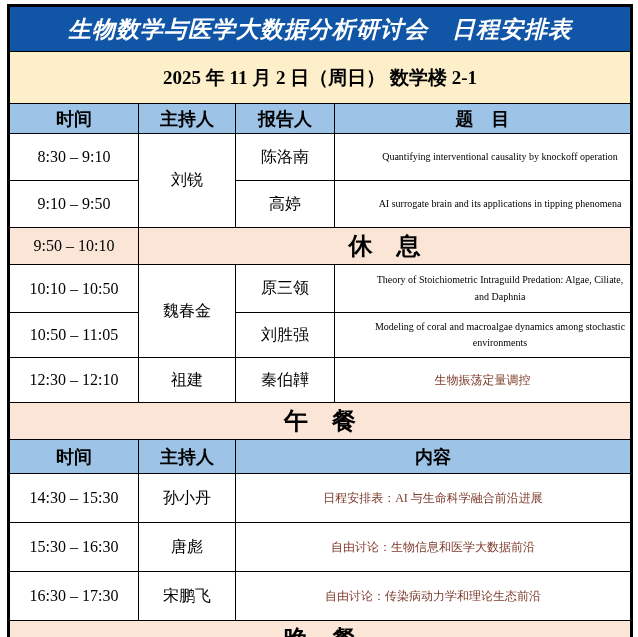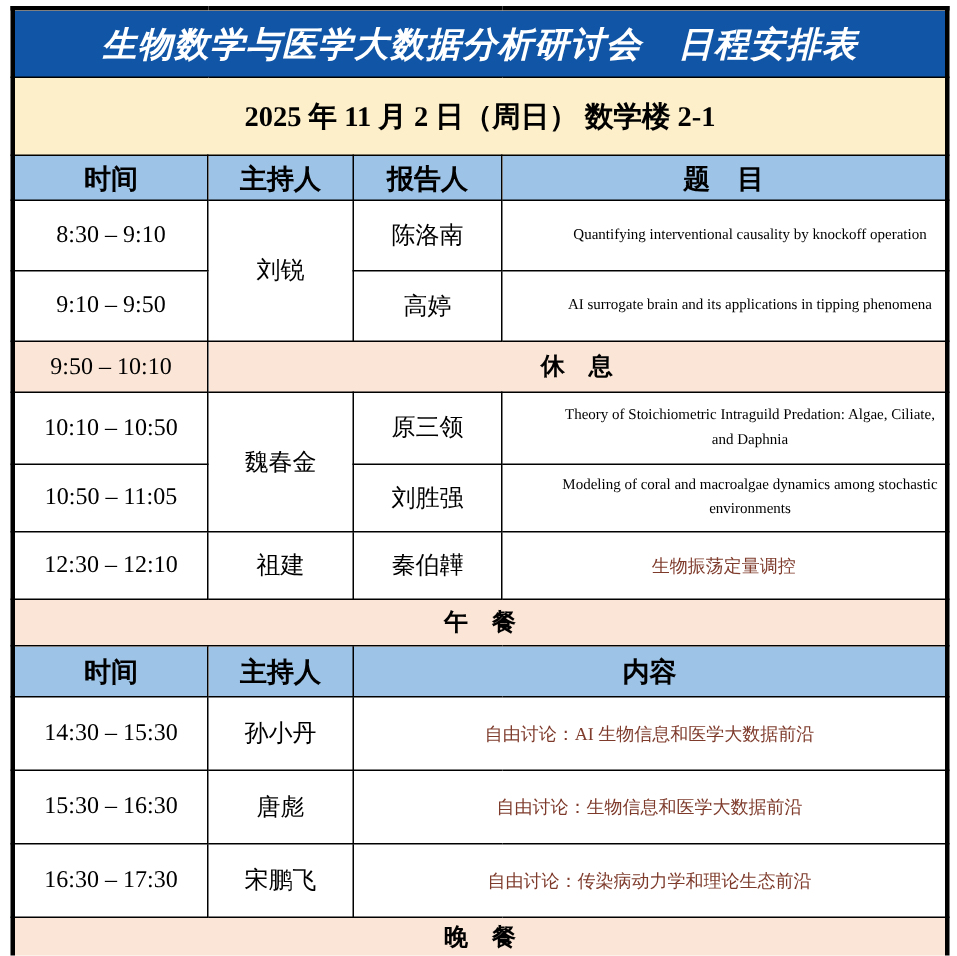--- a/index.html
+++ b/index.html
@@ -29,21 +29,21 @@
     background:var(--date-bg); font-weight:bold; font-size:19px; height:52px;
   }
   .c-head{
     background:var(--header-bg); font-weight:bold; font-size:18px; height:30px;
   }
   .c-time{font-size:16px;}
   .c-name{font-size:16px;}
   .c-topic{font-size:10px; line-height:1.65;padding-left:39px;}
   .c-accent{color:var(--accent-text); font-size:12px;}
   .c-meal{
-    background:var(--meal-bg); font-weight:bold; font-size:16px; height:31px;
+    background:var(--meal-bg); font-weight:bold; font-size:24px; height:31px;
   }
   .h47{height:47px;} .h48{height:48px;} .h45{height:45px;}
   .h31{height:34px;} .h49{height:49px;} .h28{height:28px;}
 </style>
 </head>
 <body>
 
 <table class="schedule">
   <colgroup>
     <col style="width:130px">
@@ -112,21 +112,21 @@
 
   <tr>
     <td class="c-head h31">时间</td>
     <td class="c-head">主持人</td>
     <td class="c-head" colspan="2">内容</td>
   </tr>
 
   <tr>
     <td class="c-time h49">14:30 – 15:30</td>
     <td class="c-name">孙小丹</td>
-    <td class="c-accent" colspan="2">自由讨论：AI 生物信息和医学大数据前沿</td>
+    <td class="c-accent" colspan="2">日程安排表：AI 与生命科学融合前沿进展</td>
   </tr>
 
   <tr>
     <td class="c-time h49">15:30 – 16:30</td>
     <td class="c-name">唐彪</td>
     <td class="c-accent" colspan="2">自由讨论：生物信息和医学大数据前沿</td>
   </tr>
 
   <tr>
     <td class="c-time h49">16:30 – 17:30</td>

